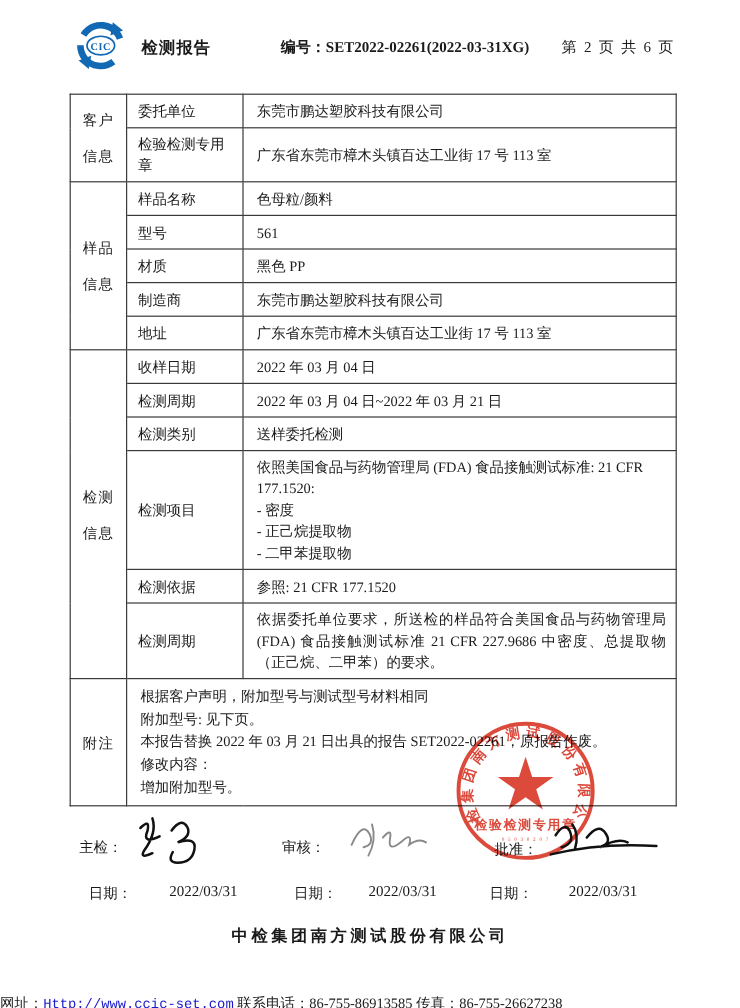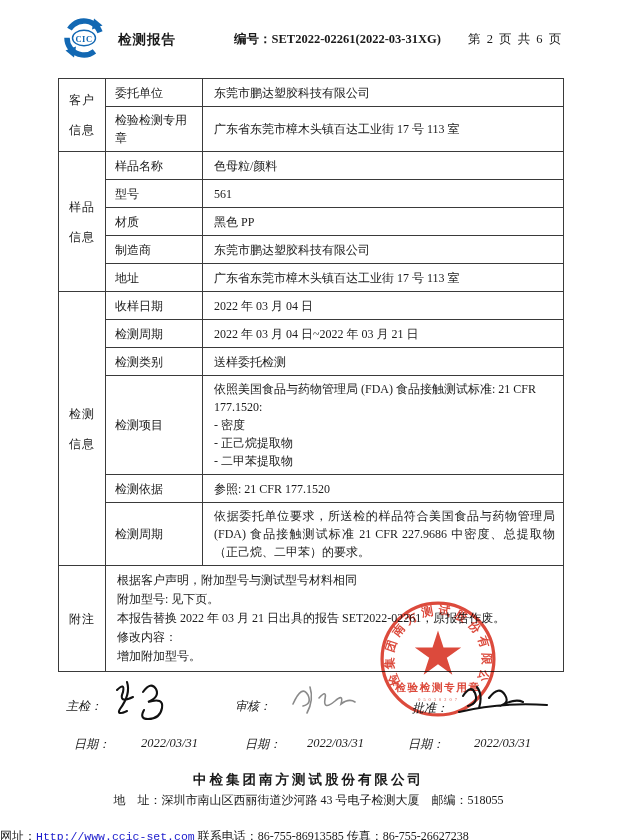--- a/index.html
+++ b/index.html
@@ -23,21 +23,21 @@
   td.sec{
     width:47px;text-align:center;vertical-align:middle;
     white-space:pre-line;line-height:30px;letter-spacing:1px;padding:2px;
   }
   td.lbl{width:97px;vertical-align:middle;padding:4px 4px 4px 9px;}
   td.val{vertical-align:middle;padding:4px 8px 4px 11px;}
   tr.r{height:28px;}
   .pre{white-space:pre-line;margin-left:16px;}
   .just{text-align:justify;}
   
-  .abs{position:absolute;font-size:12px;font-style:italic;}
+  .abs{position:absolute;font-size:12px;}
   .sig-svg{position:absolute;}
   
   .stamp{position:absolute;left:377px;top:598px;width:122px;height:122px;
          mix-blend-mode:multiply;opacity:.92;z-index:5;}
   
   .f-company{position:absolute;top:771px;left:0;width:617px;text-align:center;
              font-size:13.5px;font-weight:bold;letter-spacing:3px;}
   .f-address{position:absolute;top:792px;left:0;width:617px;text-align:center;font-size:12px;}
   .f-site{position:absolute;top:828px;left:0;width:617px;text-align:left;font-size:12px;}
   .link{color:#1a1acc;text-decoration:underline;font-family:"Liberation Mono","DejaVu Sans Mono",monospace;font-size:11.5px;}
@@ -171,16 +171,15 @@
   </svg>
 
   <div class="abs" style="left:74px;top:736px;">日期：</div>
   <div class="abs" style="left:141px;top:736px;font-size:12.5px;">2022/03/31</div>
   <div class="abs" style="left:245px;top:736px;">日期：</div>
   <div class="abs" style="left:307px;top:736px;font-size:12.5px;">2022/03/31</div>
   <div class="abs" style="left:408px;top:736px;">日期：</div>
   <div class="abs" style="left:474px;top:736px;font-size:12.5px;">2022/03/31</div>
 
   <div class="f-company">中检集团南方测试股份有限公司</div>
-  <div class="f-address">地　址：深圳市南山区西丽街道沙河路 43 号电子检测大厦　邮编：518055</div>
   <div class="f-site"><span>网址：</span><a href="#" class="link">Http://www.ccic-set.com</a><span> 联系电话：86-755-86913585 传真：86-755-26627238</span></div>
 
 </div>
 
 </body></html>

